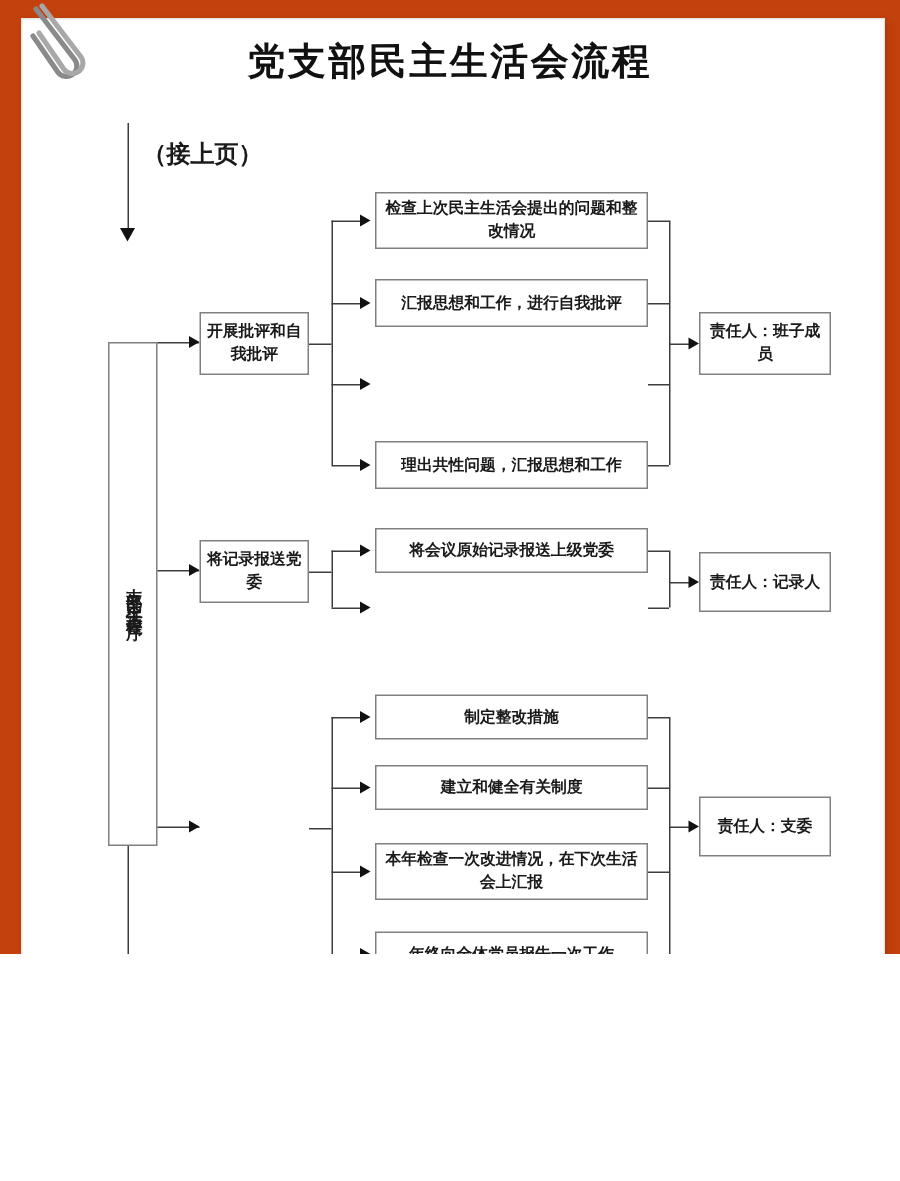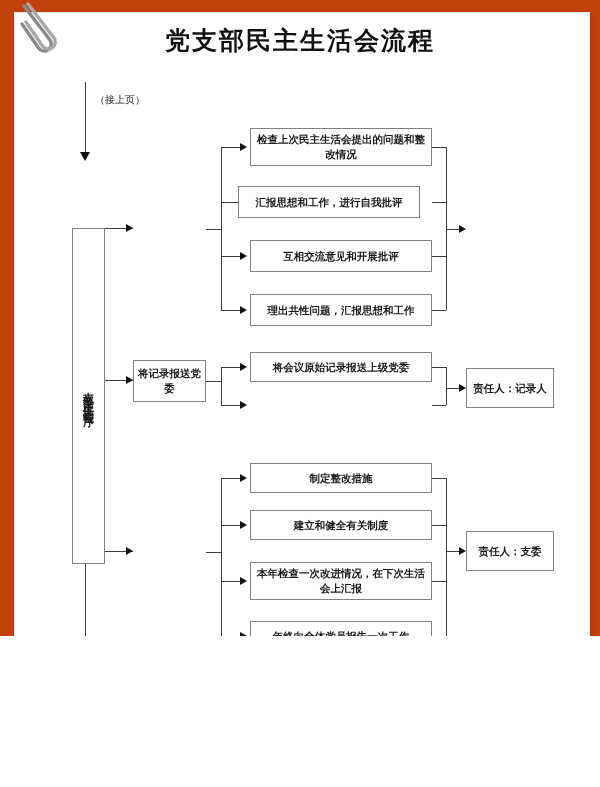--- a/index.html
+++ b/index.html
@@ -112,22 +112,22 @@
   }
   .arrow-d {
     position: absolute;
     width: 0; height: 0;
     border-left: 5px solid transparent;
     border-right: 5px solid transparent;
     border-top: 9px solid #111111;
   }
   .page-note {
     position: absolute;
-    font-size: 10px;
-    font-weight: normal;
+    font-size: 16px;
+    font-weight: bold;
     color: #1a1a1a;
     white-space: nowrap;
   }
 </style>
 </head>
 <body>
 
 <div id="page">
 
   <div id="sheet">
@@ -151,46 +151,47 @@
 
   <div class="hline" style="left:105px; top:228px; width:28px;"></div>
   <div class="arrow-r" style="left:126px; top:224px;"></div>
 
   <div class="hline" style="left:105px; top:380px; width:28px;"></div>
   <div class="arrow-r" style="left:126px; top:376px;"></div>
 
   <div class="hline" style="left:105px; top:551px; width:28px;"></div>
   <div class="arrow-r" style="left:126px; top:547px;"></div>
 
+  <div class="box" style="left:133px; top:208px; width:73px; height:42px;">开展批评和自我批评</div>
 
   <div class="hline" style="left:206px; top:229px; width:15px;"></div>
   <div class="vline" style="left:221px; top:147px; height:163px;"></div>
 
   <div class="hline" style="left:221px; top:147px; width:22px;"></div>
   <div class="arrow-r" style="left:240px; top:143px;"></div>
   <div class="hline" style="left:221px; top:202px; width:22px;"></div>
   <div class="arrow-r" style="left:240px; top:198px;"></div>
   <div class="hline" style="left:221px; top:256px; width:22px;"></div>
   <div class="arrow-r" style="left:240px; top:252px;"></div>
   <div class="hline" style="left:221px; top:310px; width:22px;"></div>
   <div class="arrow-r" style="left:240px; top:306px;"></div>
 
   <div class="box detail" style="left:250px; top:128px; width:182px; height:38px;">检查上次民主生活会提出的问题和整改情况</div>
-  <div class="box detail" style="left:238px; top:186px; width:182px; height:32px;">汇报思想和工作，进行自我批评</div>
-  <div class="box detail" style="left:250px; top:240px; width:182px; height:32px;">互相交流意见和开展批评</div>
+  <div class="box detail" style="left:250px; top:186px; width:182px; height:32px;">汇报思想和工作，进行自我批评</div>
   <div class="box detail" style="left:250px; top:294px; width:182px; height:32px;">理出共性问题，汇报思想和工作</div>
 
   <div class="hline" style="left:432px; top:147px; width:14px;"></div>
   <div class="hline" style="left:432px; top:202px; width:14px;"></div>
   <div class="hline" style="left:432px; top:256px; width:14px;"></div>
   <div class="hline" style="left:432px; top:310px; width:14px;"></div>
   <div class="vline" style="left:446px; top:147px; height:163px;"></div>
   <div class="hline" style="left:446px; top:229px; width:18px;"></div>
   <div class="arrow-r" style="left:459px; top:225px;"></div>
 
+  <div class="box" style="left:466px; top:208px; width:88px; height:42px;">责任人：班子成员</div>
 
   <div class="box" style="left:133px; top:360px; width:73px; height:42px;">将记录报送党委</div>
 
   <div class="hline" style="left:206px; top:381px; width:15px;"></div>
   <div class="vline" style="left:221px; top:367px; height:38px;"></div>
 
   <div class="hline" style="left:221px; top:367px; width:22px;"></div>
   <div class="arrow-r" style="left:240px; top:363px;"></div>
   <div class="hline" style="left:221px; top:405px; width:22px;"></div>
   <div class="arrow-r" style="left:240px; top:401px;"></div>

